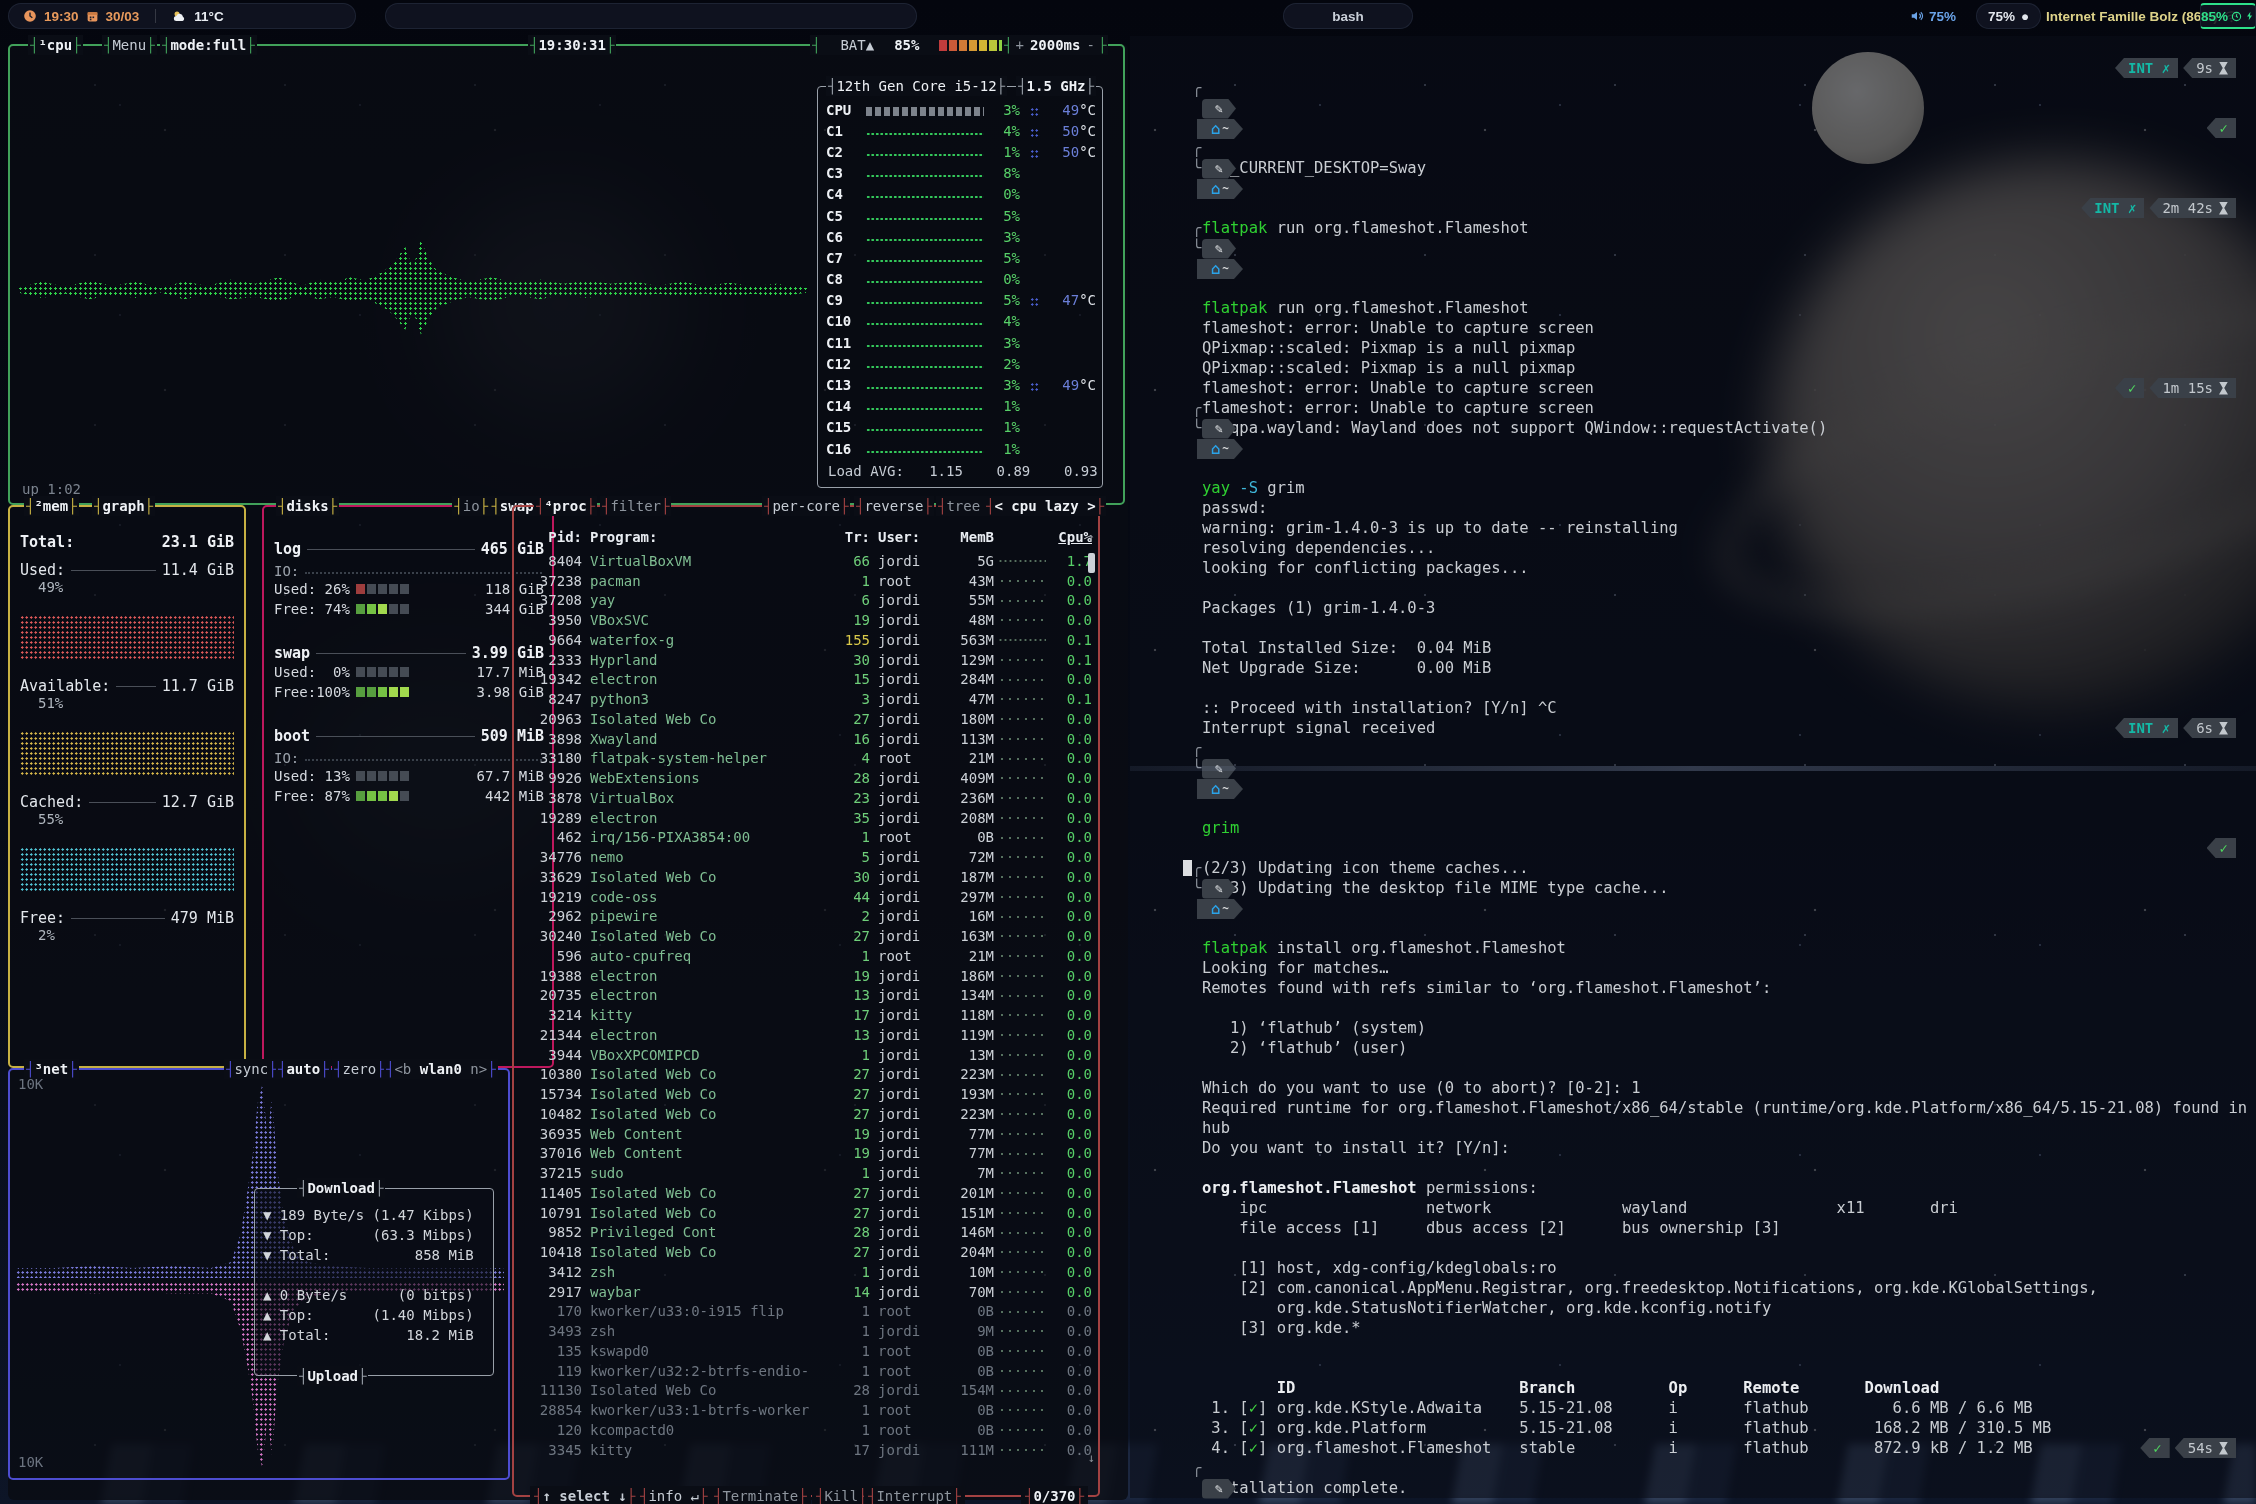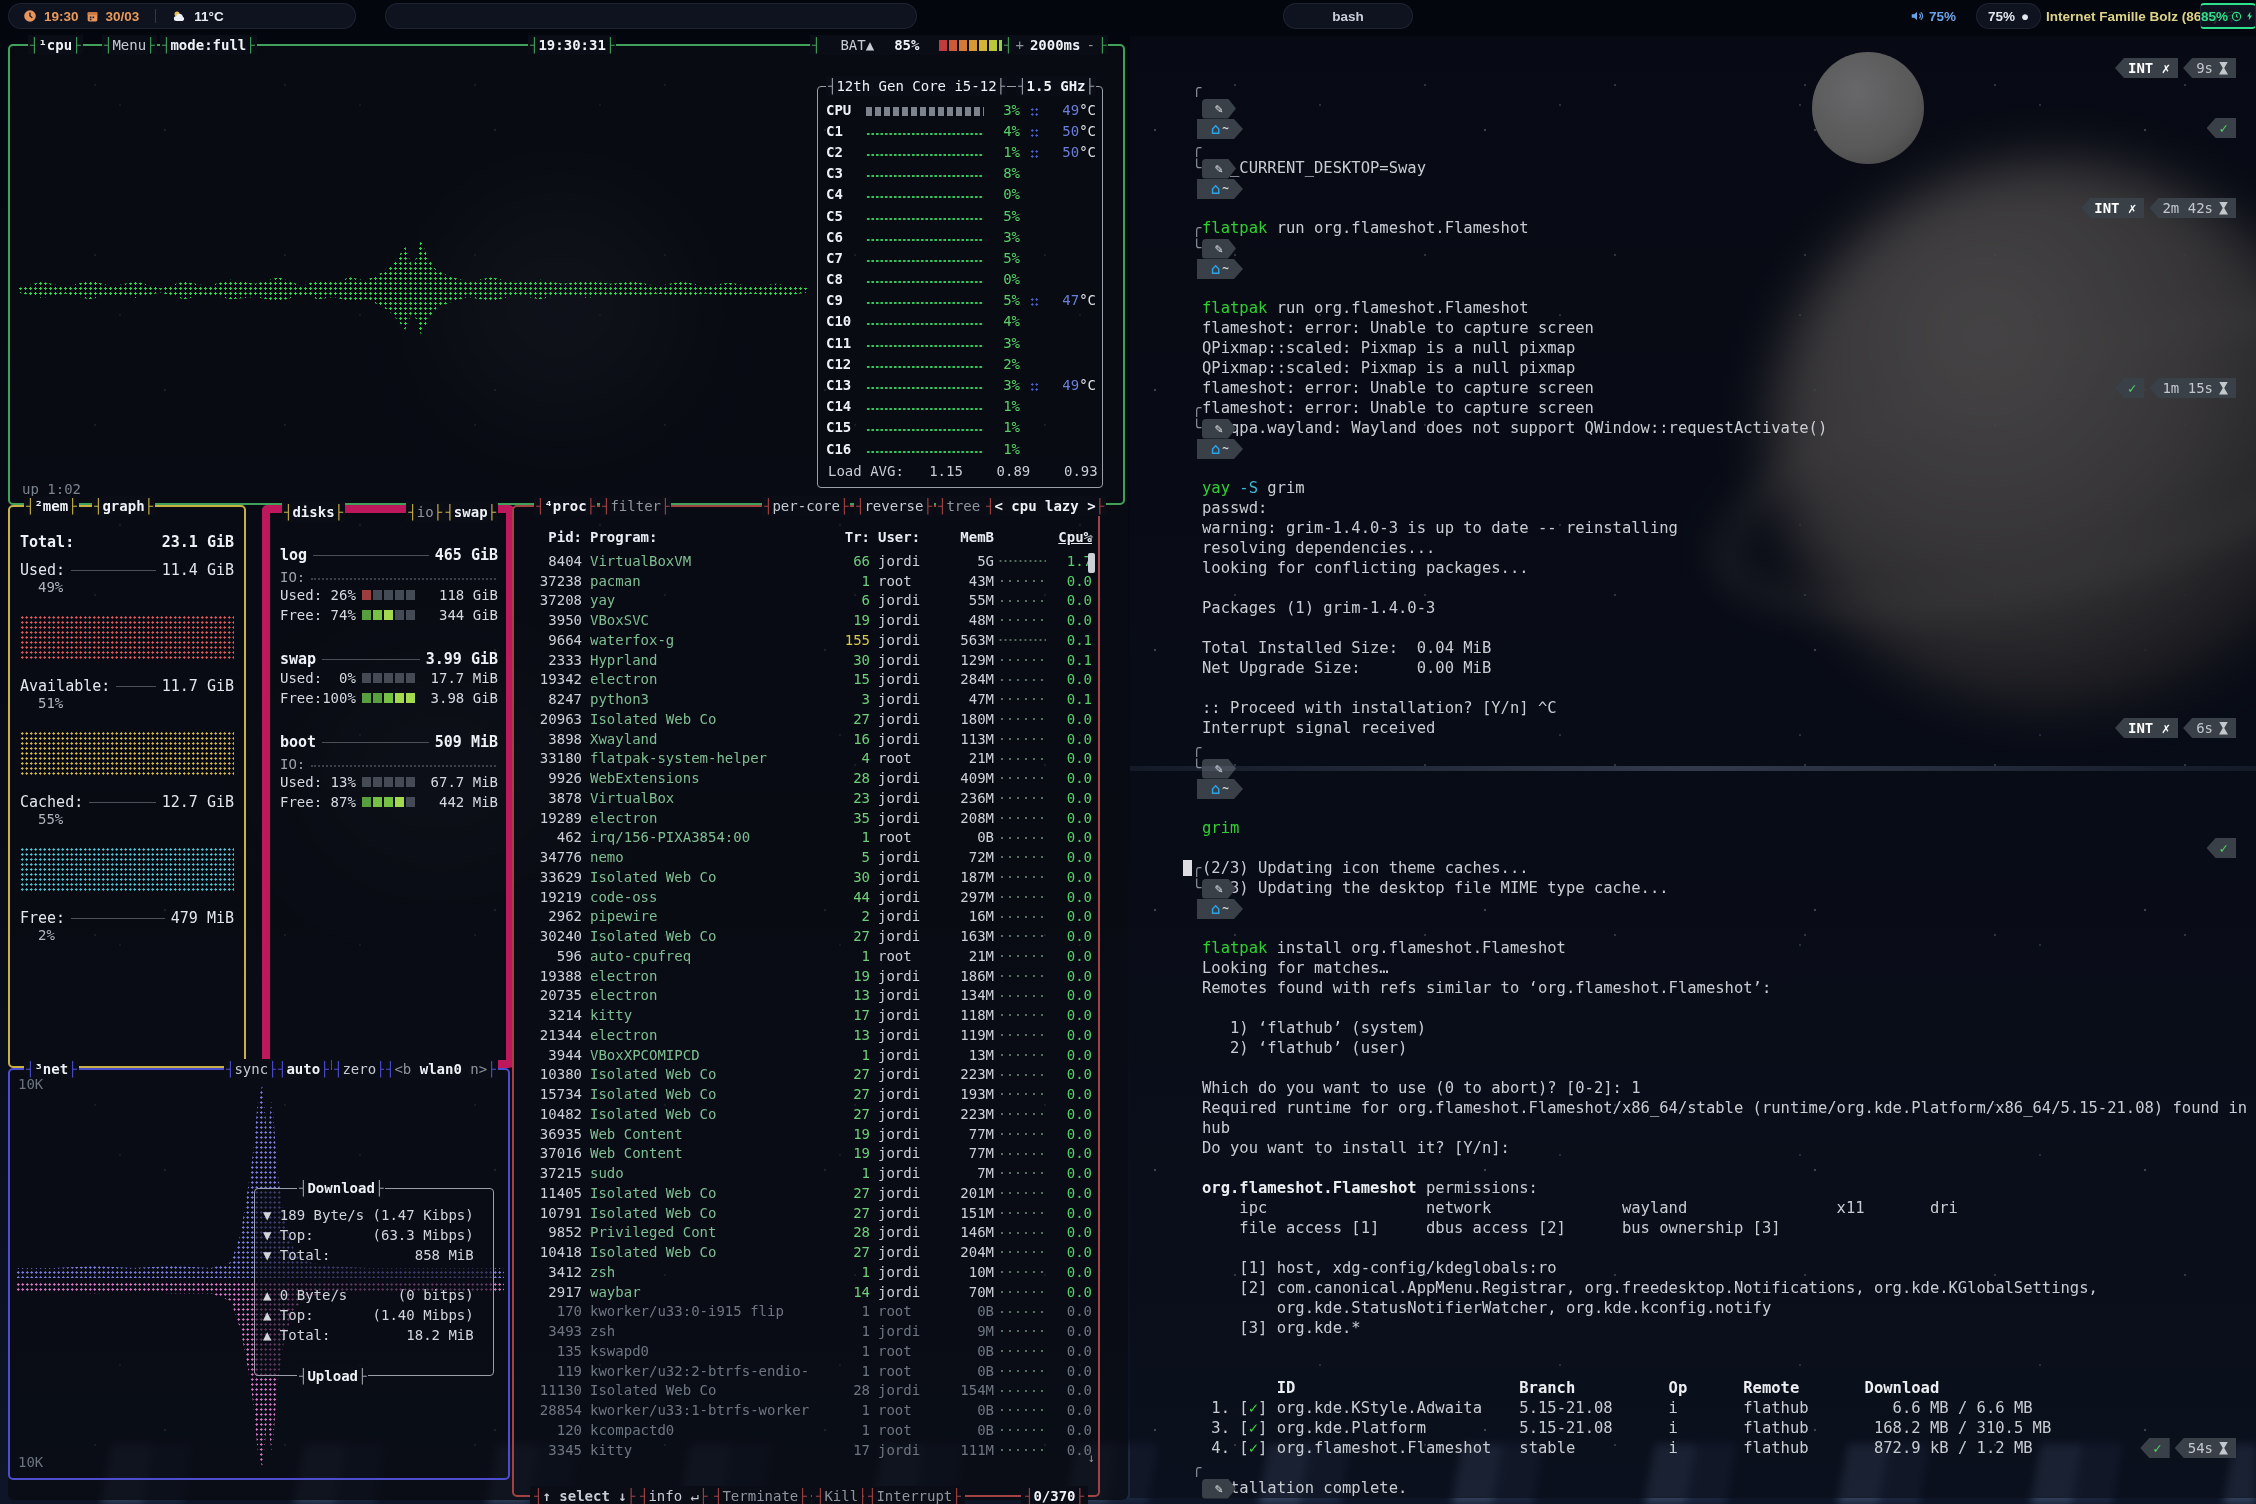--- a/index.html
+++ b/index.html
@@ -36,21 +36,21 @@
   .wb-vol{left:1906px;background:transparent;border:none;color:#6aa3e8;gap:5px;padding:0 4px}
   .wb-bright{left:1976px;padding:0 11px;gap:6px;color:#e2e6ec}
   .wb-net{left:2042px;background:transparent;border:none;color:#ddd289;gap:6px;padding:0 4px}
   .wb-bat{left:2200px;width:56px;justify-content:center;gap:3px;color:#2ee08a;border-radius:4px;border-top:2px solid #2ee08a;border-bottom:2px solid #2ee08a}
   .wb svg{display:block}
   
   .btop{position:absolute;left:8px;top:44px;width:1120px;height:1456px;z-index:2;background:rgba(9,12,19,.84);border-radius:6px;font-size:14px}
   .panel{position:absolute;border-radius:5px;box-sizing:border-box;--bc:#41a15a;--panelbg:#0a0d15}
   .p-cpu{left:0;top:0;width:1117px;height:461px;border:2px solid #41a15a}
   .p-mem{left:0;top:461px;width:238px;height:563px;border:2px solid #c7b143;--bc:#c7b143}
-  .p-disks{left:254px;top:461px;width:252px;height:563px;border:8px solid #be185d;--bc:#c7b143}
+  .p-disks{left:254px;top:461px;width:292px;height:563px;border:2px solid #be185d;--bc:#c7b143}
   .p-proc{left:504px;top:461px;width:588px;height:992px;border:2px solid #a34242;--bc:#a34242}
   .p-net{left:0;top:1024px;width:502px;height:412px;border:2px solid #4d4dd0;--bc:#4d4dd0}
   .ptab{position:absolute;top:-11px;background:var(--panelbg);padding:0 2px;font-size:14px;color:#c6ccd4;white-space:pre;line-height:20px}
   .ptab::before{content:"┤";color:var(--bc);font-weight:400}
   .ptab::after{content:"├";color:var(--bc);font-weight:400}
   .tb{font-weight:700;color:#eef1f5}
   .dimtab{color:#8e959e}
   
   .cpu-t1{left:18px}.cpu-t2{left:92px}.cpu-t3{left:150px}.cpu-clock{left:518px}
   .cpu-bat{left:800px;display:flex;align-items:center;gap:20px}
@@ -154,21 +154,21 @@
   .cpencil{width:34px;clip-path:polygon(0 0,calc(100% - 8px) 0,100% 50%,calc(100% - 8px) 100%,0 100%);border-radius:4px 0 0 4px;color:#e8eaec;font-size:13px}
   .cpencil::before{content:"✎"}
   .chome{width:46px;margin-left:-5px;clip-path:polygon(0 0,calc(100% - 9px) 0,100% 50%,calc(100% - 9px) 100%,0 100%);color:#2ba3e8;font-weight:700}
   .chome::before{content:"⌂"}
   .chome::after{content:"~";color:#d8dadc;font-size:11px;margin-left:2px}
   .prompt .cpencil,.prompt .chome{display:inline-flex}
   .rchips{position:absolute;right:14px;top:0;display:none;gap:5px;align-items:center}
   .prompt .rchips{display:inline-flex}
   .rst,.rtm{height:20px;display:inline-flex;align-items:center;background:#3a4048;padding:0 8px 0 13px;clip-path:polygon(9px 0,100% 0,100% 100%,9px 100%,0 50%);font-size:14px}
   .rst{font-weight:700}
-  .prompt.err .rst{color:#ffffff}
+  .prompt.err .rst{color:#14b8a6}
   .prompt.ok .rst{color:#4fd45f}
   .rtm{color:#c3c8cd}
   .rtm:empty{display:none}
   .rtm::after{content:"";width:9px;height:13px;margin-left:6px;background:#c3c8cd;clip-path:polygon(0 0,100% 0,58% 50%,100% 100%,0 100%,42% 50%)}
   .cmd .sa{color:#2fd032}
   .cmd .sb{color:#3fb6d8}
   .permhead .sa,.thead .sa{font-weight:700;color:#eceef1}
   .chk .sb{color:#3fcf3f;font-weight:700}
   .cursorblk::after{content:"";display:inline-block;width:9px;height:16px;background:#dcdee1;vertical-align:-3px}
   .hollow::after{content:"";display:inline-block;width:8px;height:15px;border:1.5px solid #c9cdd2;vertical-align:-3px}

